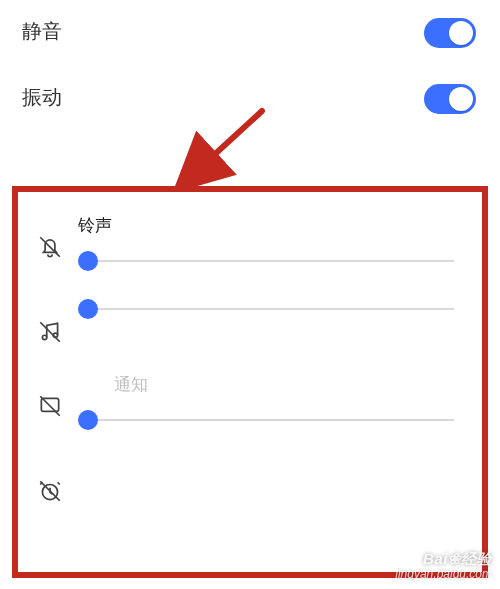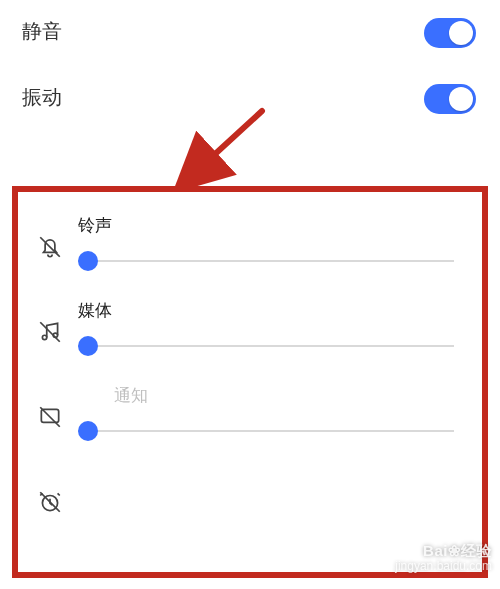--- a/index.html
+++ b/index.html
@@ -102,25 +102,26 @@
     width: 20px;
     height: 20px;
     border-radius: 50%;
     background: #3a6fff;
     left: 0;
     top: 0;
   }
   .watermark {
     position: absolute;
     right: 8px;
-    bottom: 16px;
+    bottom: 8px;
     text-align: right;
     color: rgba(255,255,255,.85);
     text-shadow: 0 0 4px rgba(0,0,0,.4);
     line-height: 1.1;
+    font-style: italic;
   }
   .watermark .line1 { font-size: 15px; font-weight: 600; letter-spacing:.5px;}
   .watermark .line2 { font-size: 12px; opacity:.9;}
 </style>
 </head>
 <body>
 
 <div class="toggle-row">
   <span class="toggle-label">静音</span>
   <div class="toggle on">
@@ -169,21 +170,20 @@
   <div class="slider-row">
     <div class="slider-icon">
       <svg width="26" height="26" viewBox="0 0 24 24" fill="none" stroke="#444" stroke-width="1.6">
         <path d="M9 17V6l10-2v11"></path>
         <circle cx="7" cy="17" r="2"></circle>
         <circle cx="17" cy="15" r="2"></circle>
         <line x1="3" y1="3" x2="21" y2="21"></line>
       </svg>
     </div>
     <div class="slider-body">
-      <div class="slider-label">媒体</div>
       <div class="slider-track">
         <div class="track-line"></div>
         <div class="track-thumb"></div>
       </div>
     </div>
   </div>
 
   <div class="slider-row">
     <div class="slider-icon">
       <svg width="26" height="26" viewBox="0 0 24 24" fill="none" stroke="#444" stroke-width="1.6">

